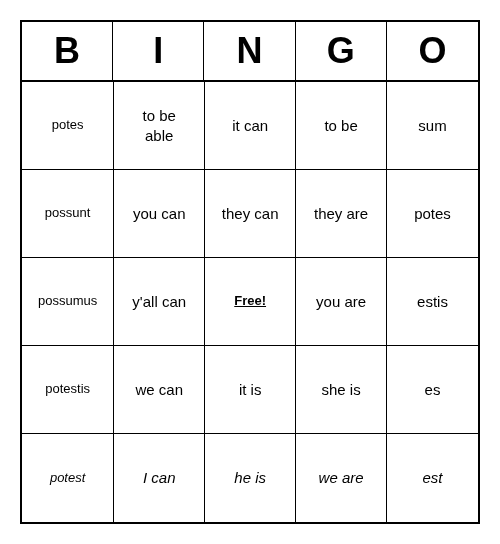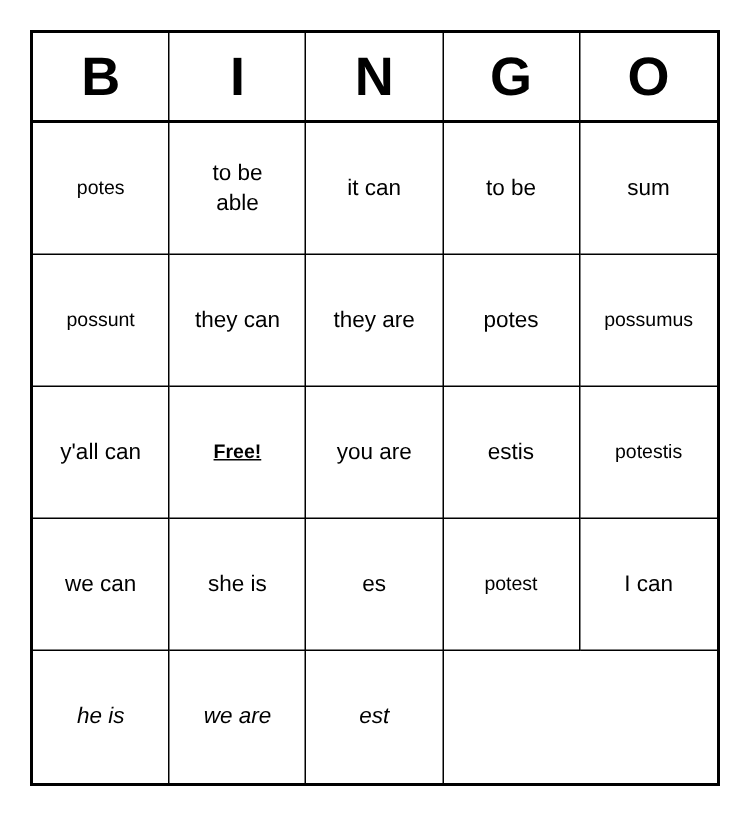--- a/index.html
+++ b/index.html
@@ -67,30 +67,32 @@
       <div class="header-cell">G</div>
       <div class="header-cell">O</div>
     </div>
   <div class="bingo-grid">
   <div class="cell cell-small">potes</div>
       <div class="cell">to be able</div>
       <div class="cell">it can</div>
       <div class="cell">to be</div>
       <div class="cell">sum</div>
       <div class="cell cell-small">possunt</div>
+      <div class="cell">you can</div>
       <div class="cell">they can</div>
       <div class="cell">they are</div>
       <div class="cell">potes</div>
       <div class="cell cell-small">possumus</div>
       <div class="cell">y'all can</div>
       <div class="cell free-cell">Free!</div>
       <div class="cell">you are</div>
       <div class="cell">estis</div>
       <div class="cell cell-small">potestis</div>
       <div class="cell">we can</div>
+      <div class="cell">it is</div>
       <div class="cell">she is</div>
       <div class="cell">es</div>
       <div class="cell cell-small">potest</div>
       <div class="cell">I can</div>
       <div class="cell">he is</div>
       <div class="cell">we are</div>
       <div class="cell">est</div>
     </div>
 </div>
 

